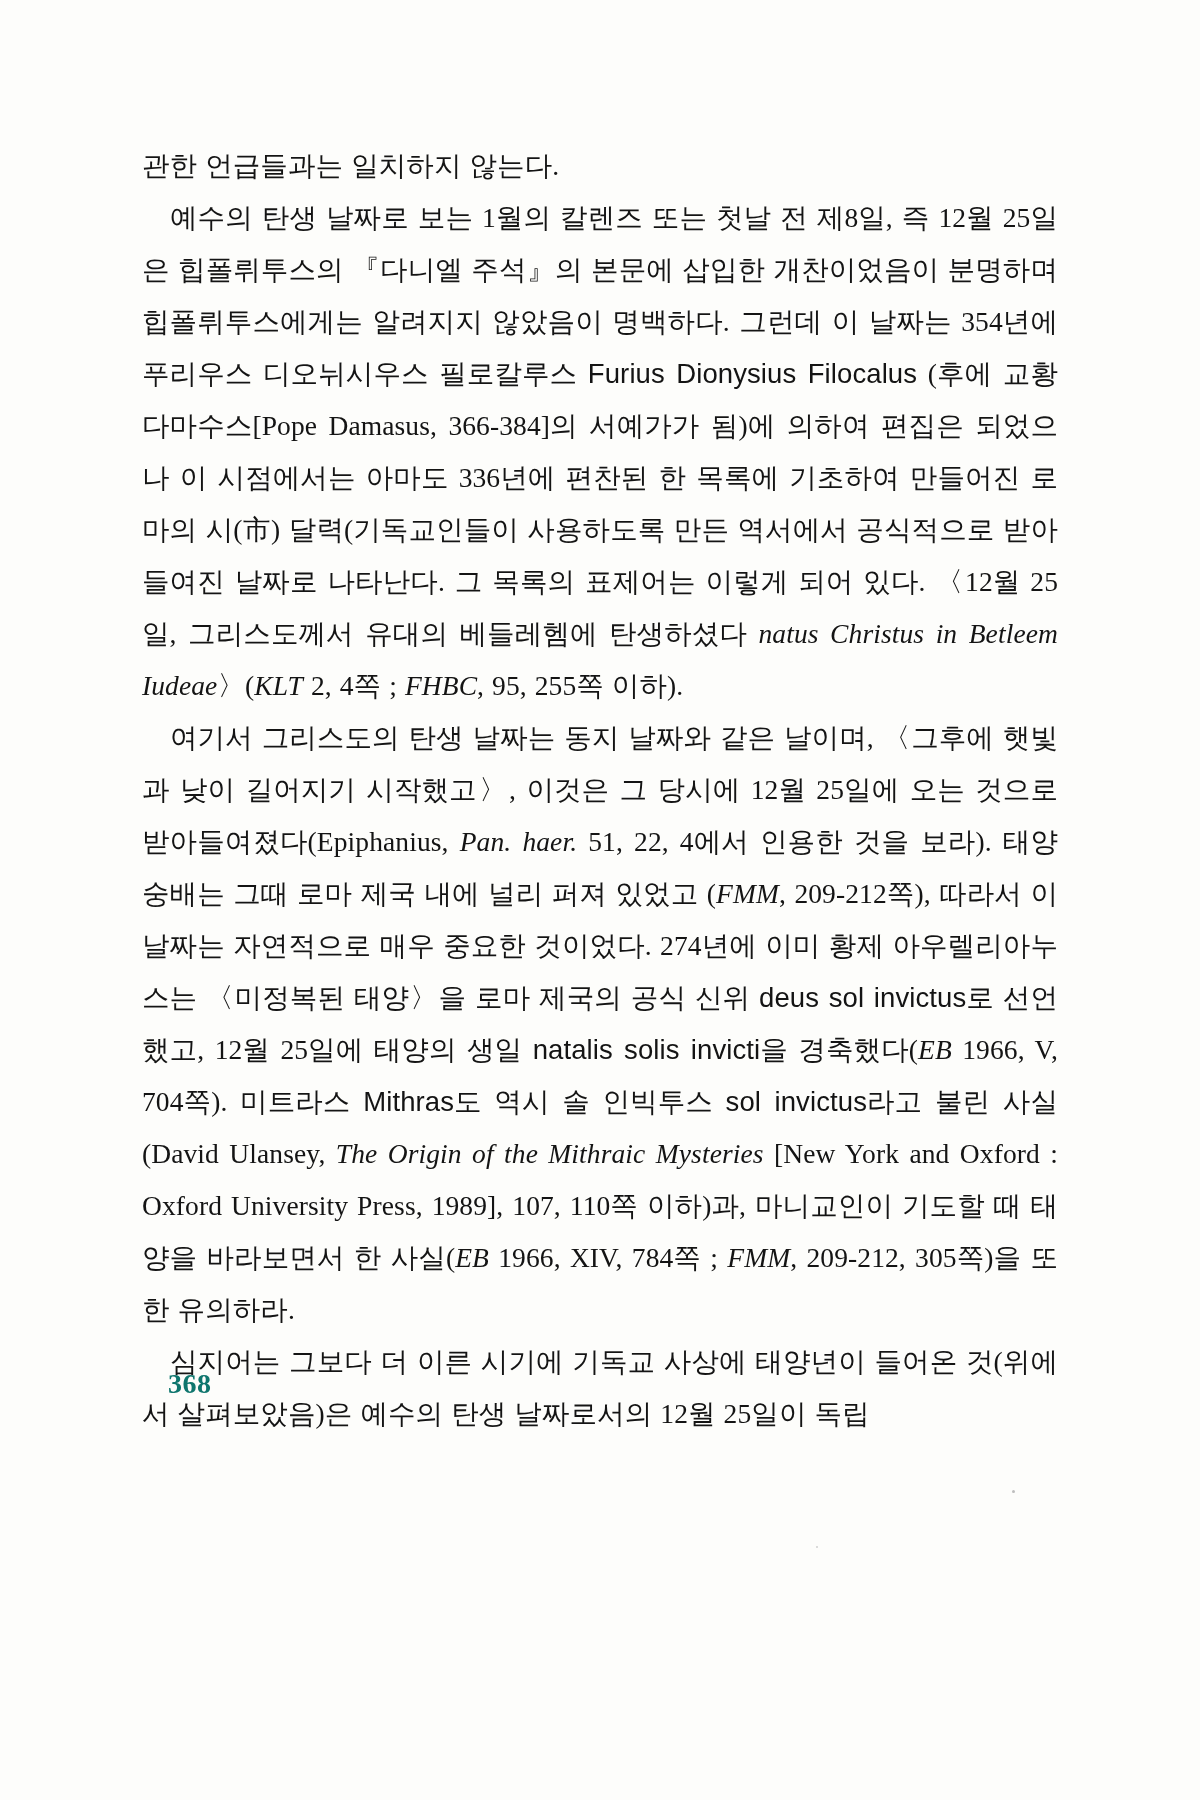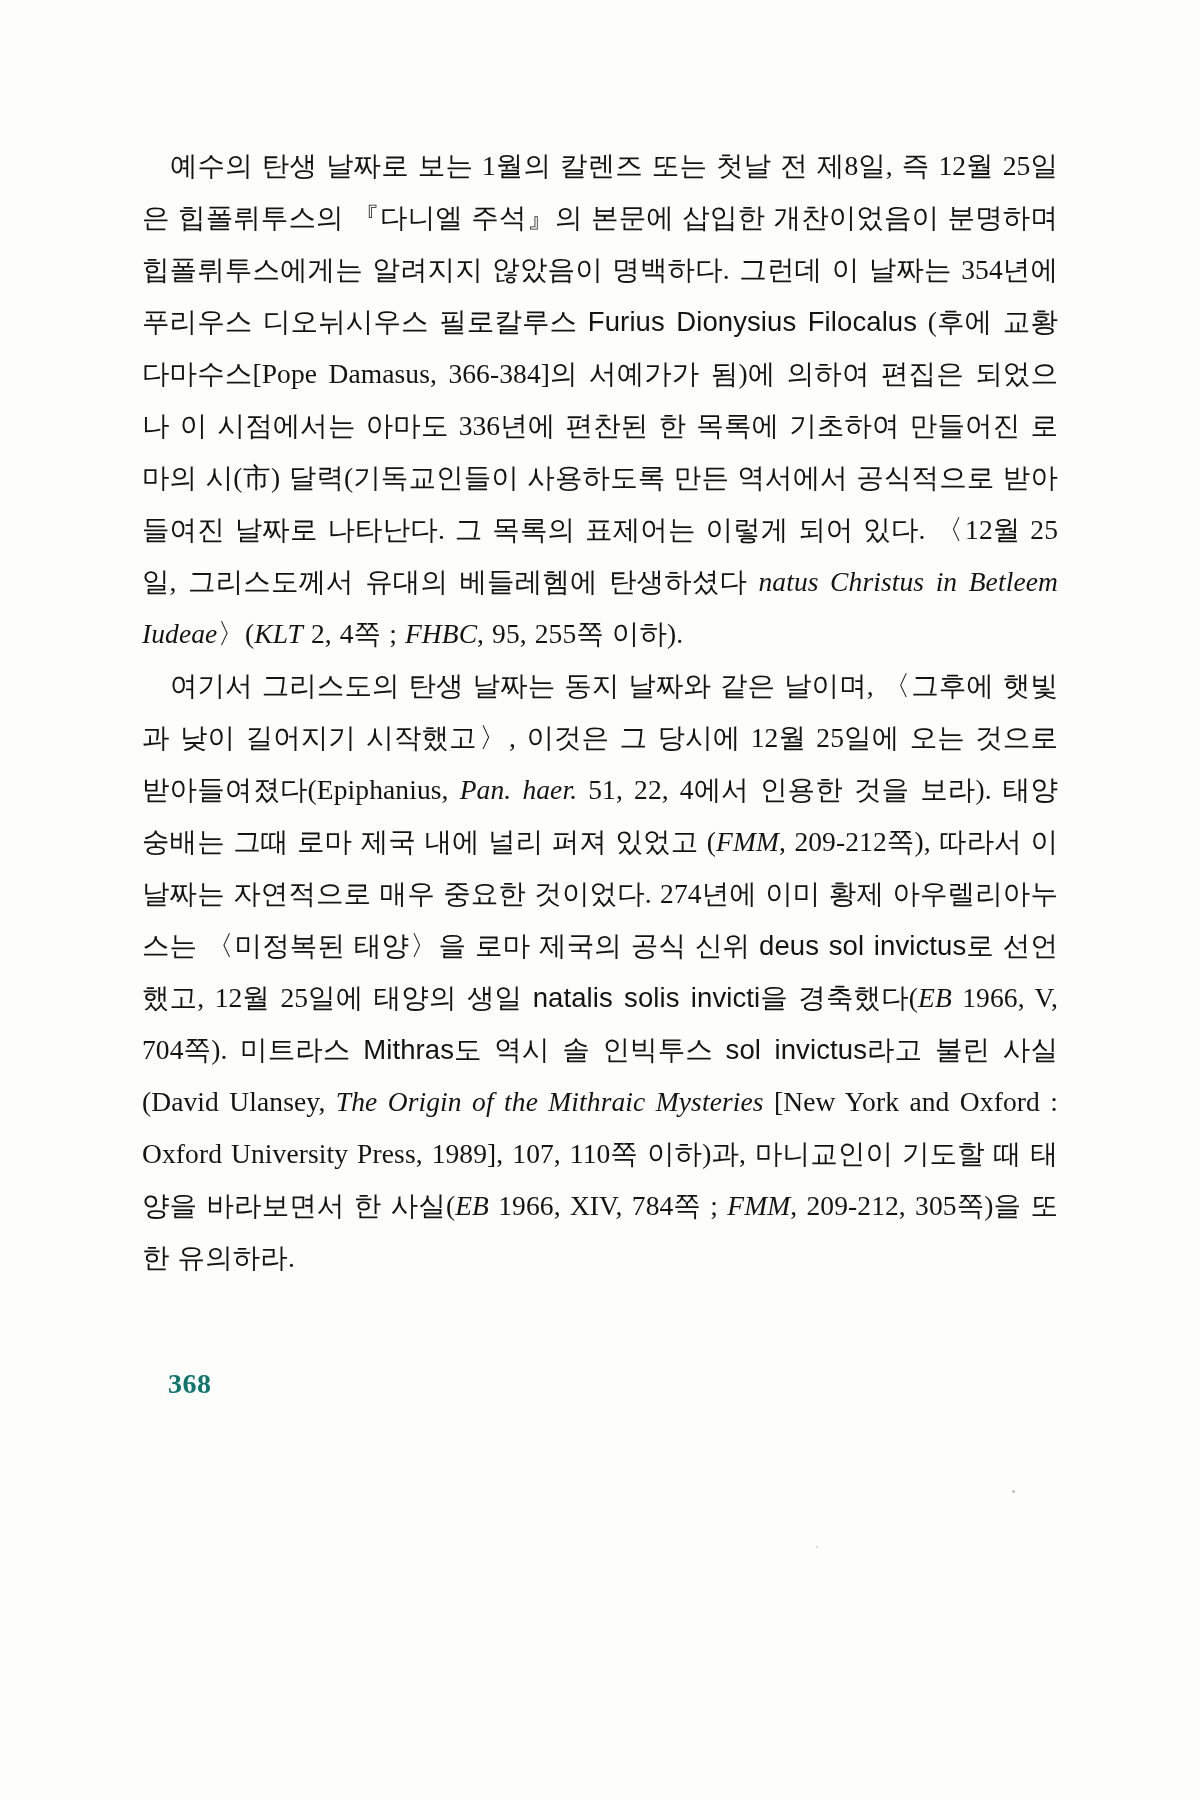--- a/index.html
+++ b/index.html
@@ -63,25 +63,27 @@
   .speck.s1 { left: 1012px; top: 1490px; }
   .speck.s2 { left: 816px; top: 1546px; width: 2px; height: 2px; background: #cfcfcf; }
 </style>
 </head>
 <body>
 
 <div class="page">
 
   <div class="text-column">
 
+    <p class="para">관한 언급들과는 일치하지 않는다.</p>
 
     <p class="para indent"><span>예수의 탄생 날짜로 보는 1월의 칼렌즈 또는 첫날 전 제8일, 즉 12월 25일은 힙폴뤼투스의 『다니엘 주석』의 본문에 삽입한 개찬이었음이 분명하며 힙폴뤼투스에게는 알려지지 않았음이 명백하다. 그런데 이 날짜는 354년에 푸리우스 디오뉘시우스 필로칼루스 </span><span class="lat">Furius Dionysius Filocalus</span><span> (후에 교황 다마수스[Pope Damasus, 366-384]의 서예가가 됨)에 의하여 편집은 되었으나 이 시점에서는 아마도 336년에 편찬된 한 목록에 기초하여 만들어진 로마의 시(市) 달력(기독교인들이 사용하도록 만든 역서에서 공식적으로 받아들여진 날짜로 나타난다. 그 목록의 표제어는 이렇게 되어 있다. 〈12월 25일, 그리스도께서 유대의 베들레헴에 탄생하셨다 </span><span class="ital">natus Christus in Betleem Iudeae</span><span>〉(</span><span class="ital">KLT</span><span> 2, 4쪽 ; </span><span class="ital">FHBC</span><span>, 95, 255쪽 이하).</span></p>
 
     <p class="para indent"><span>여기서 그리스도의 탄생 날짜는 동지 날짜와 같은 날이며, 〈그후에 햇빛과 낮이 길어지기 시작했고〉, 이것은 그 당시에 12월 25일에 오는 것으로 받아들여졌다(Epiphanius, </span><span class="ital">Pan. haer.</span><span> 51, 22, 4에서 인용한 것을 보라). 태양 숭배는 그때 로마 제국 내에 널리 퍼져 있었고 (</span><span class="ital">FMM</span><span>, 209-212쪽), 따라서 이 날짜는 자연적으로 매우 중요한 것이었다. 274년에 이미 황제 아우렐리아누스는 〈미정복된 태양〉을 로마 제국의 공식 신위 </span><span class="lat">deus sol invictus</span><span>로 선언했고, 12월 25일에 태양의 생일 </span><span class="lat">natalis solis invicti</span><span>을 경축했다(</span><span class="ital">EB</span><span> 1966, V, 704쪽). 미트라스 </span><span class="lat">Mithras</span><span>도 역시 솔 인빅투스 </span><span class="lat">sol invictus</span><span>라고 불린 사실(David Ulansey, </span><span class="ital">The Origin of the Mithraic Mysteries</span><span> [New York and Oxford : Oxford University Press, 1989], 107, 110쪽 이하)과, 마니교인이 기도할 때 태양을 바라보면서 한 사실(</span><span class="ital">EB</span><span> 1966, XIV, 784쪽 ; </span><span class="ital">FMM</span><span>, 209-212, 305쪽)을 또한 유의하라.</span></p>
 
+    <p class="para indent">심지어는 그보다 더 이른 시기에 기독교 사상에 태양년이 들어온 것(위에서 살펴보았음)은 예수의 탄생 날짜로서의 12월 25일이 독립</p>
 
   </div>
 
   <div class="pageno">368</div>
 
   <div class="speck s1"></div>
   <div class="speck s2"></div>
 
 </div>
 

